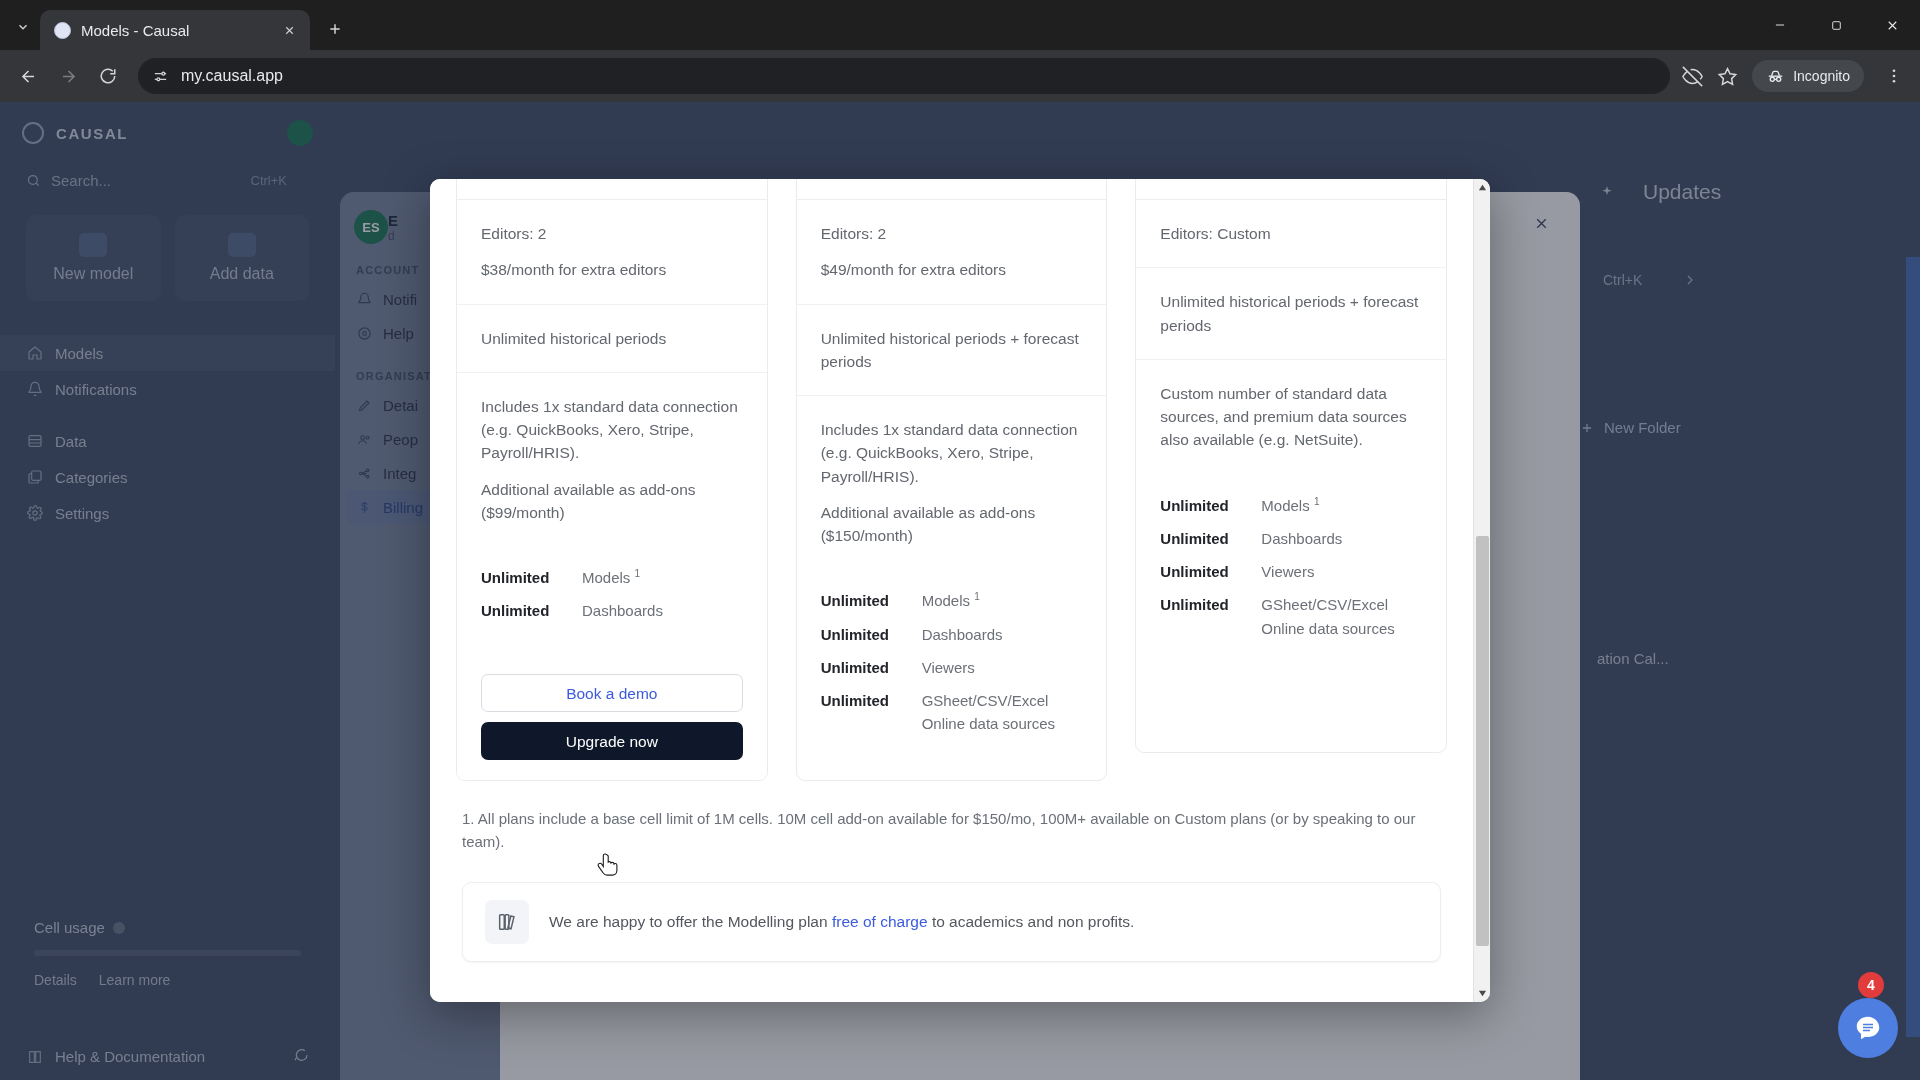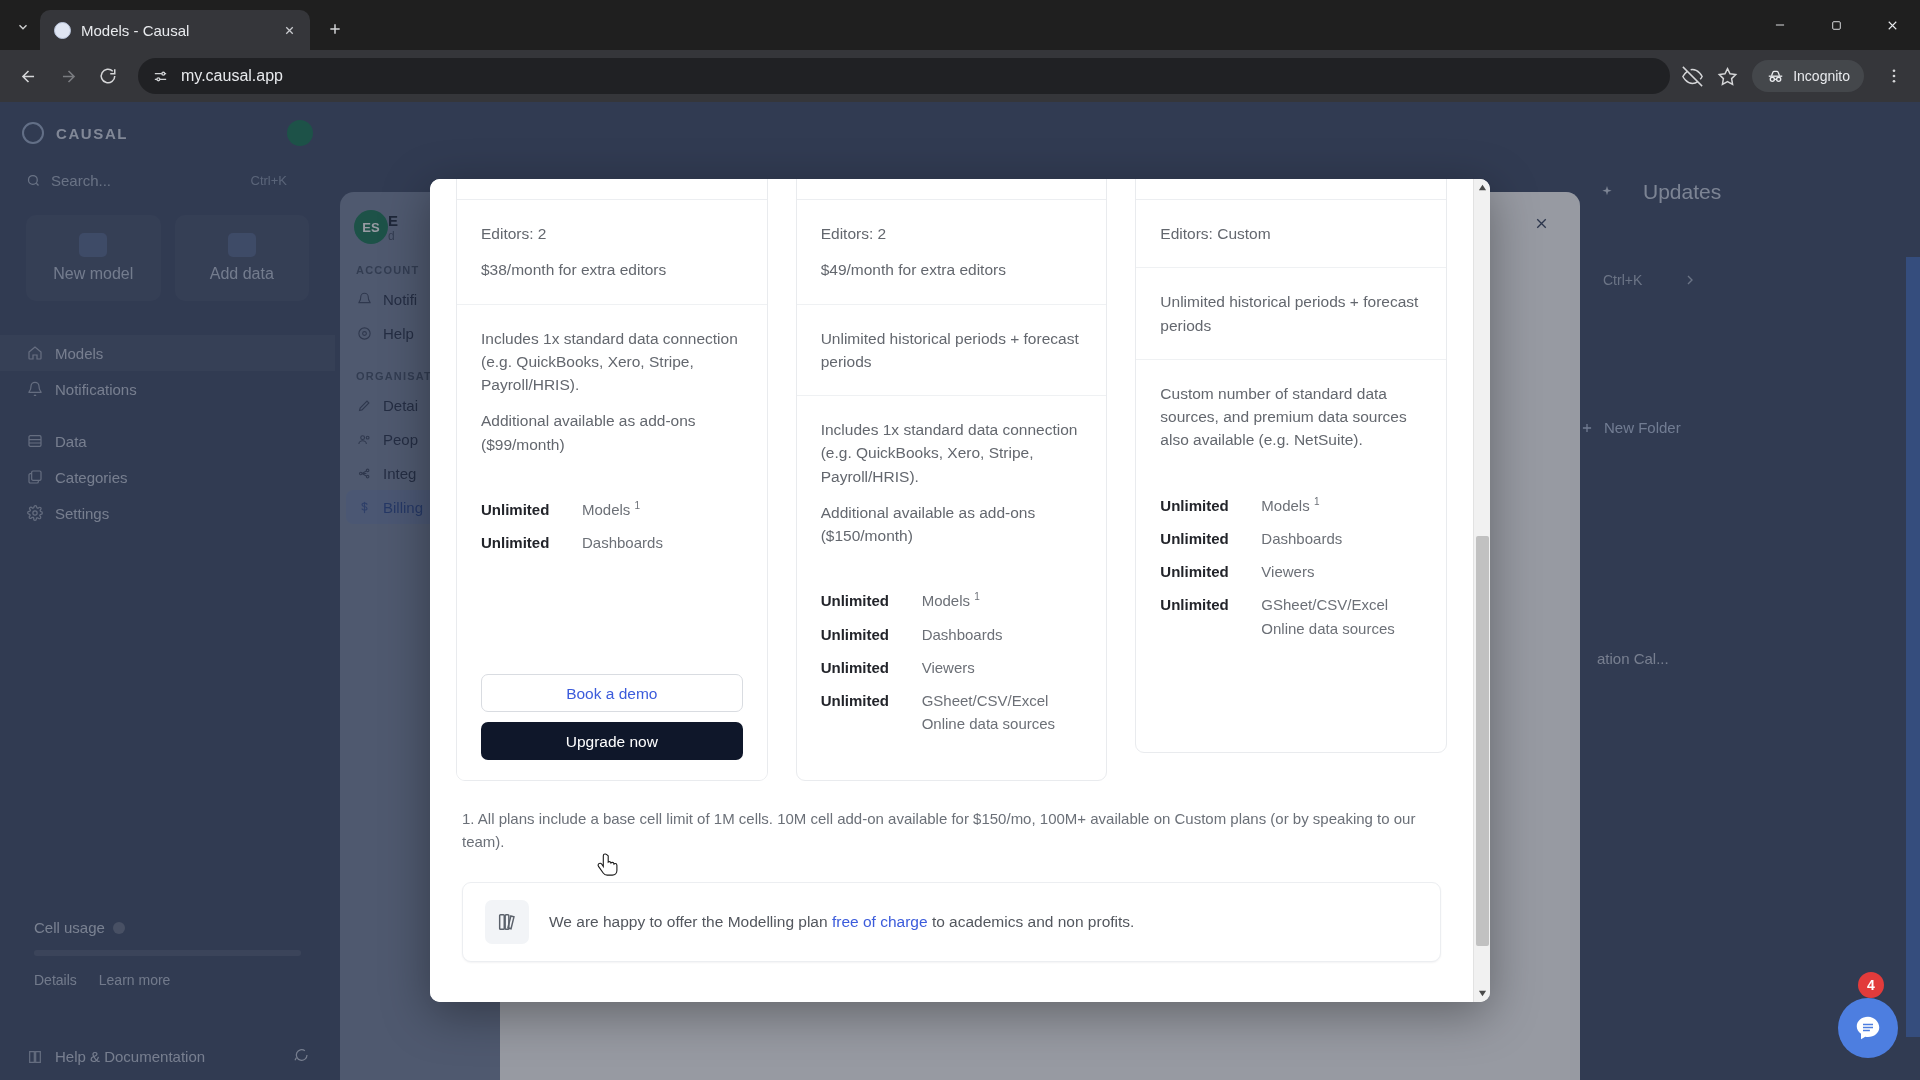--- a/index.html
+++ b/index.html
@@ -549,20 +549,23 @@
       <div class="modal-scroll">
 
         <div class="plans">
 
           <div class="plan-col c1">
             <div class="pc-topstub"></div>
             <div class="pc-block">
               <div class="pc-line">Editors: 2</div>
               <div class="pc-line">$38/month for extra editors</div>
             </div>
+            <div class="pc-block">
+              <div class="pc-line">Unlimited historical periods</div>
+            </div>
             <div class="pc-block nb">
               <div class="pc-line">Includes 1x standard data connection (e.g. QuickBooks, Xero, Stripe, Payroll/HRIS).</div>
               <div class="pc-line">Additional available as add-ons ($99/month)</div>
             </div>
             <div class="pc-specs">
               <div class="spec-row">
                 <span class="spec-qty">Unlimited</span>
                 <span class="spec-lbl"><span>Models</span> <sup>1</sup></span>
               </div>
               <div class="spec-row">

